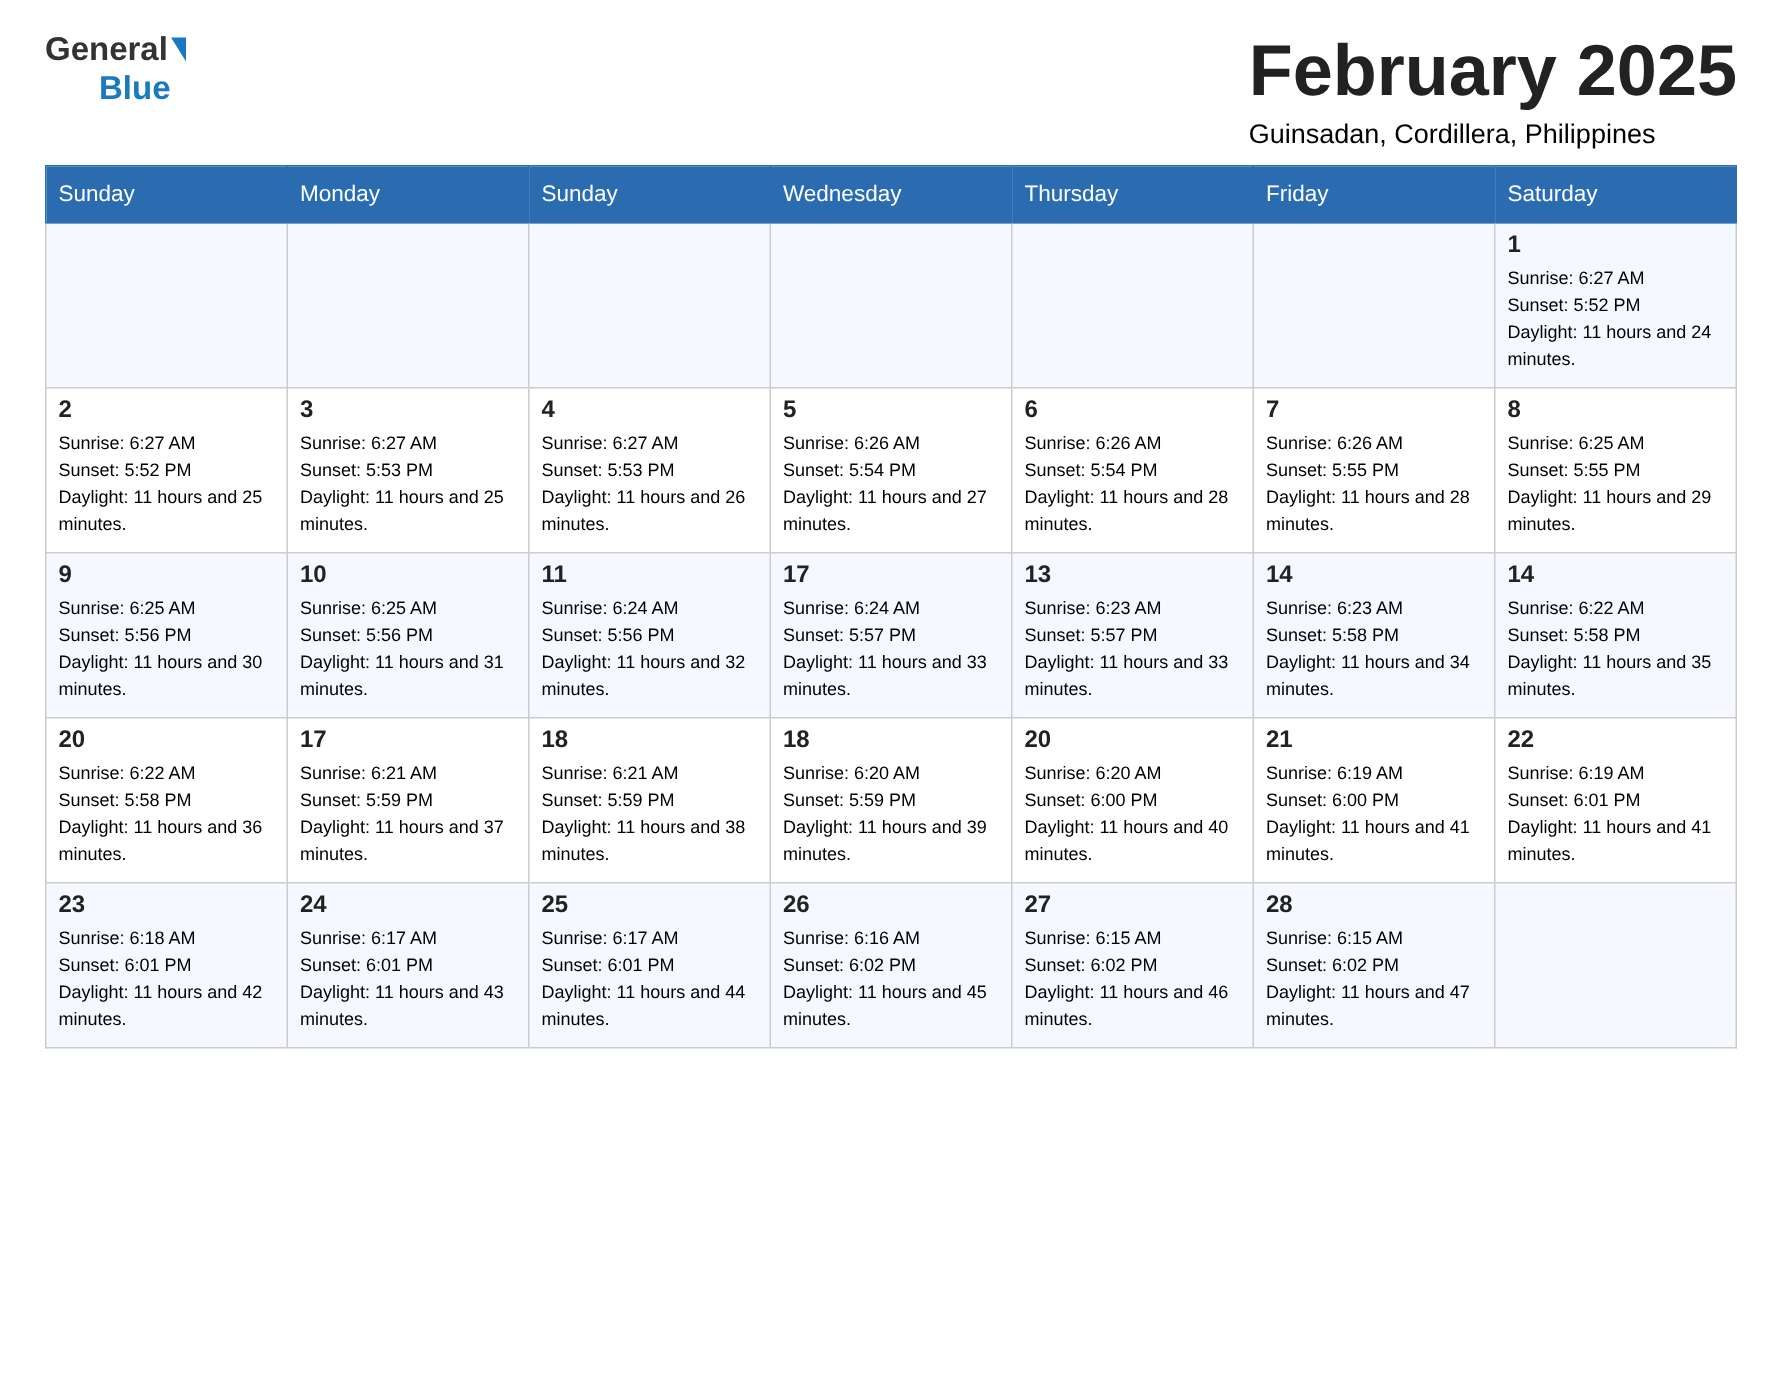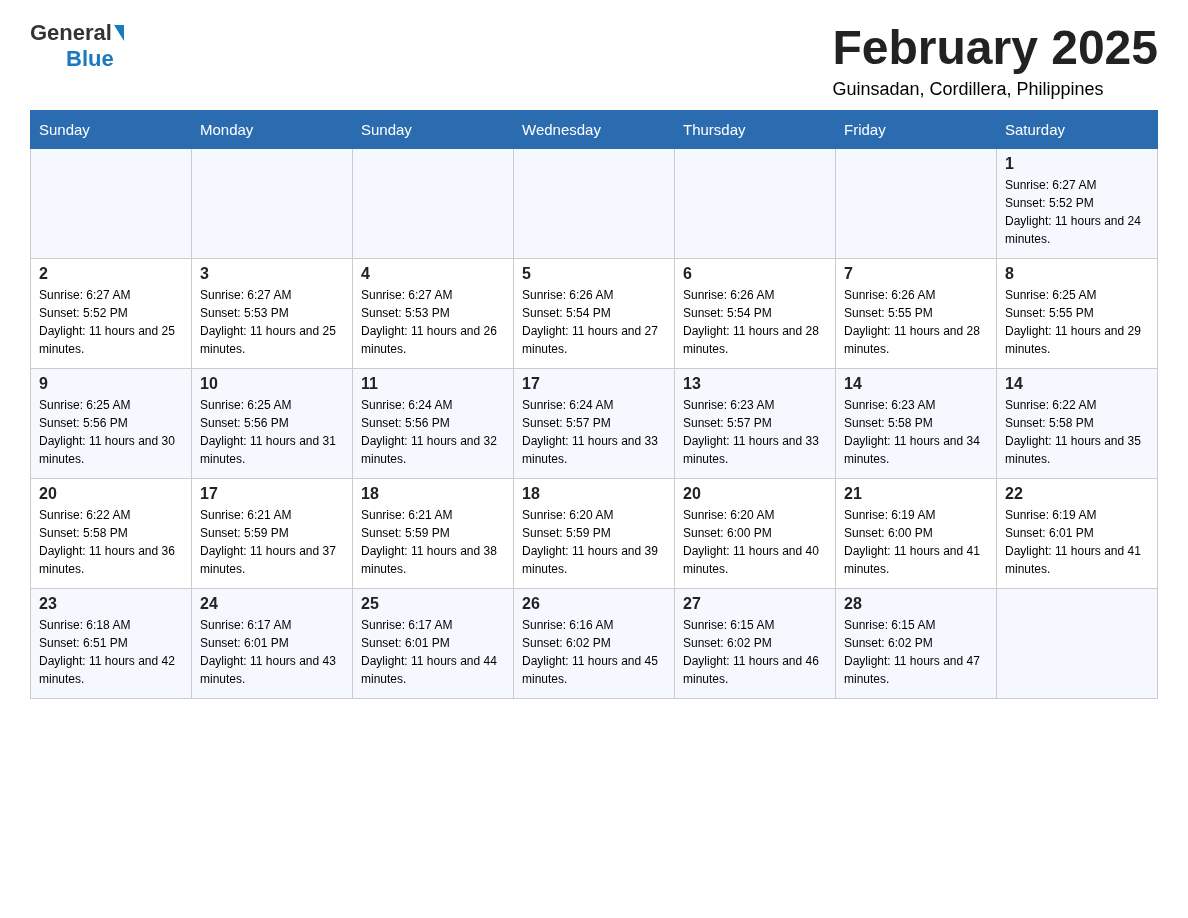--- a/index.html
+++ b/index.html
@@ -282,21 +282,21 @@
           <span class="day-number">22</span>
           <div class="day-info" style="white-space: pre-line;">Sunrise: 6:19 AM
 Sunset: 6:01 PM
 Daylight: 11 hours and 41 minutes.</div>
         </td>
       </tr>
       <tr class="row-shade">
         <td>
           <span class="day-number">23</span>
           <div class="day-info" style="white-space: pre-line;">Sunrise: 6:18 AM
-Sunset: 6:51 PM
+Sunset: 6:01 PM
 Daylight: 11 hours and 42 minutes.</div>
         </td>
         <td>
           <span class="day-number">24</span>
           <div class="day-info" style="white-space: pre-line;">Sunrise: 6:17 AM
 Sunset: 6:01 PM
 Daylight: 11 hours and 43 minutes.</div>
         </td>
         <td>
           <span class="day-number">25</span>

